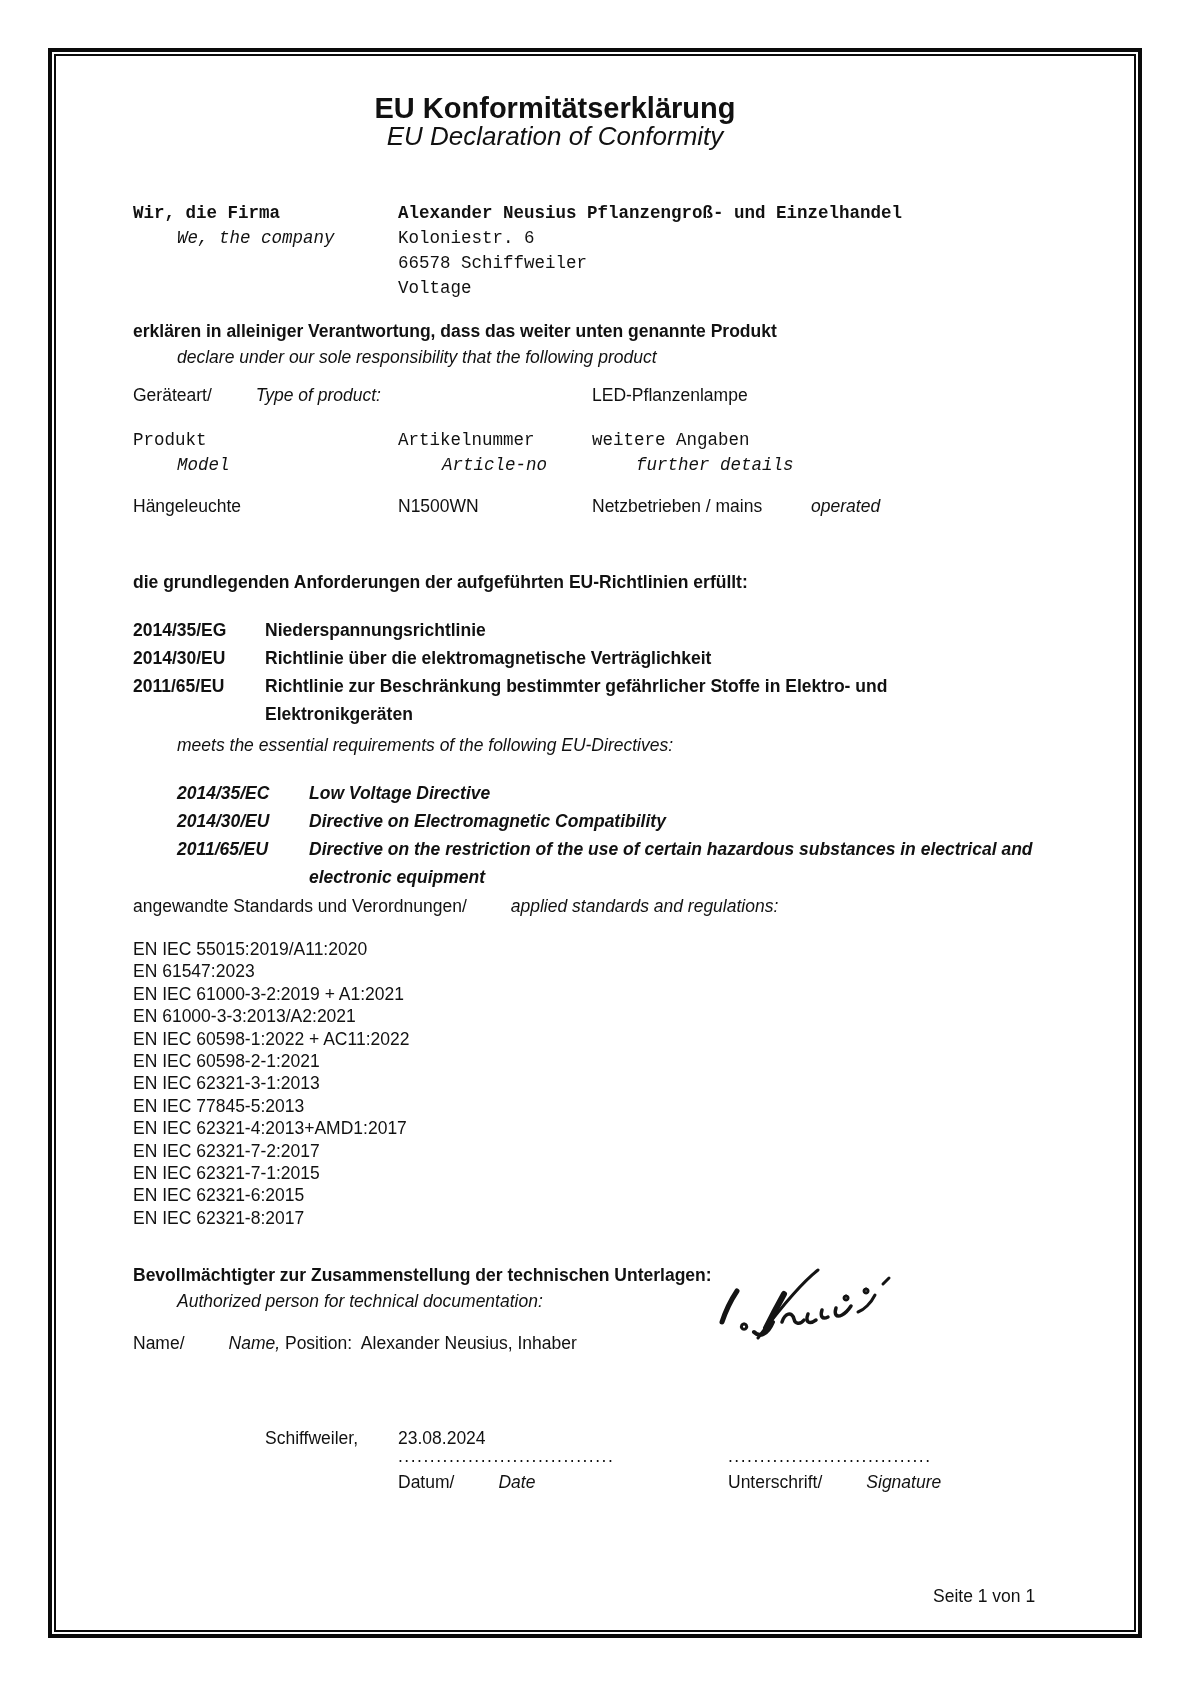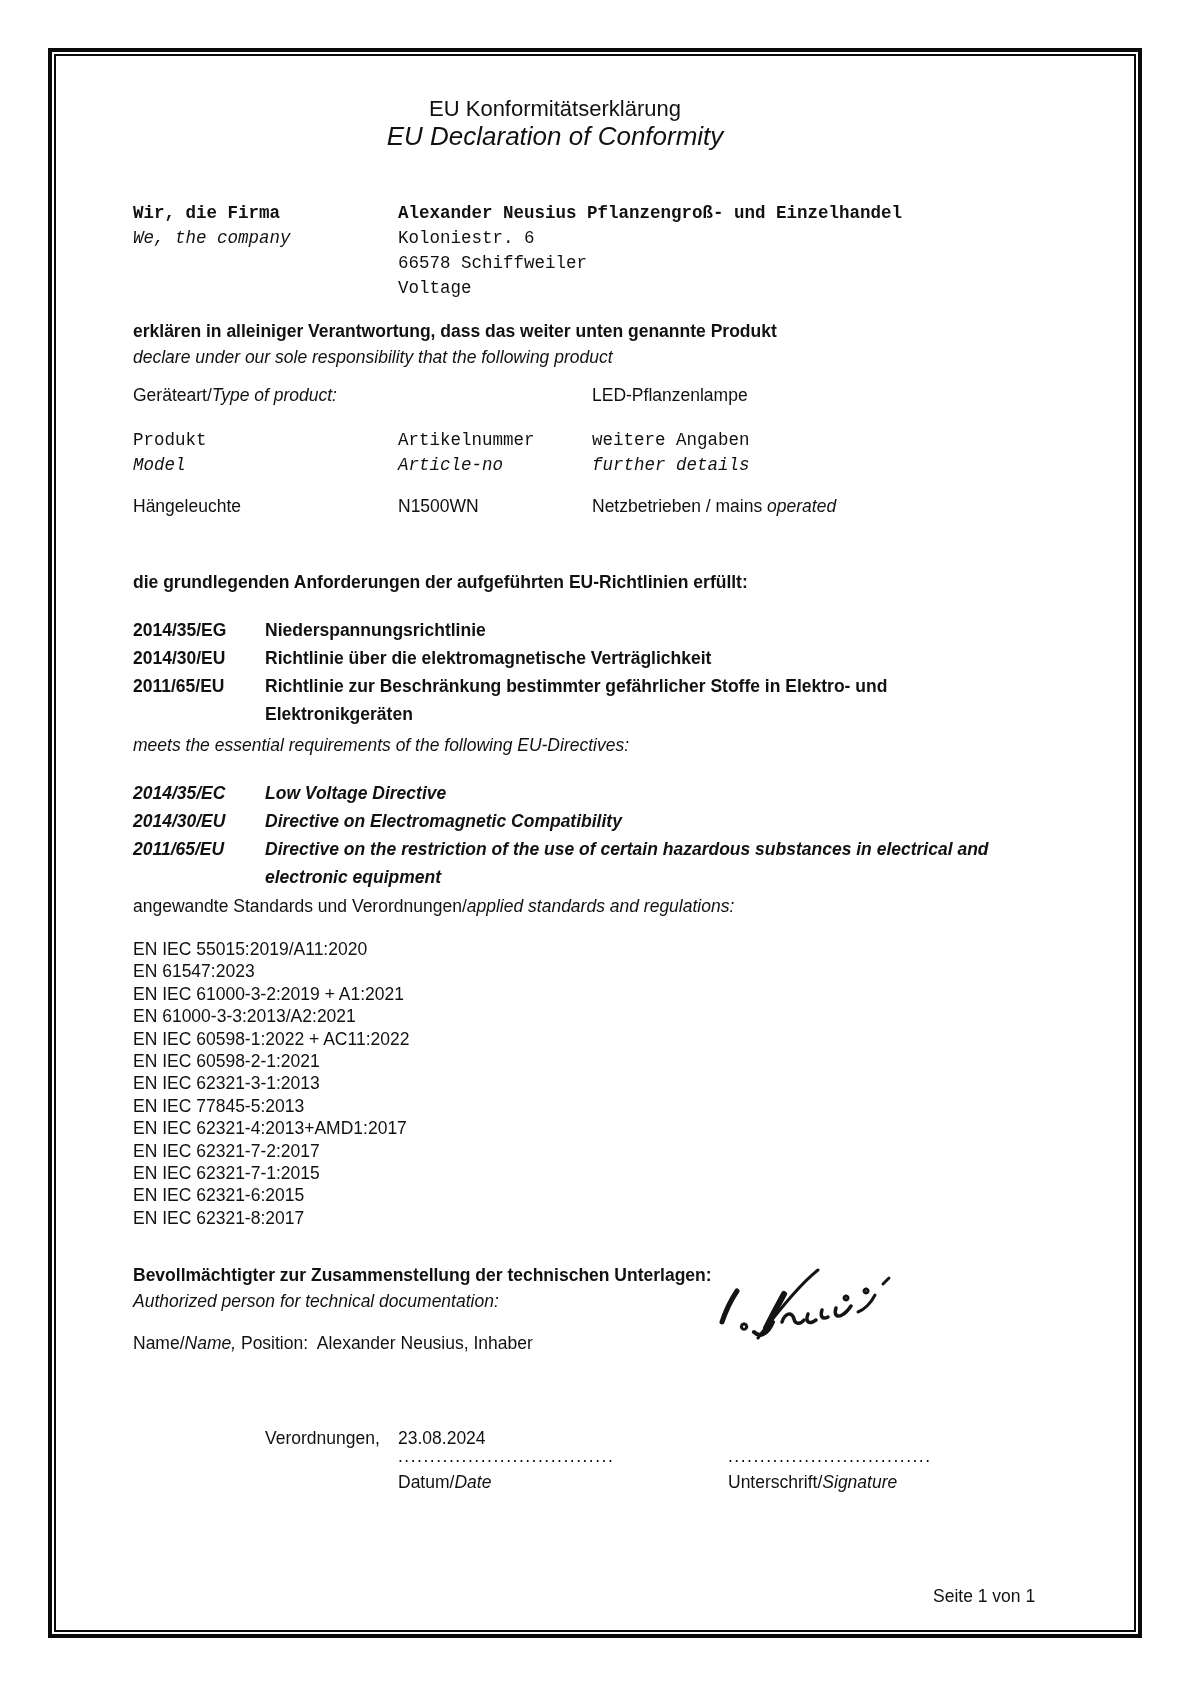--- a/index.html
+++ b/index.html
@@ -4,25 +4,25 @@
 <style>
   html,body{margin:0;padding:0;background:#e8e8e8;}
   .page{
     position:relative;width:1190px;height:1683px;background:#ffffff;
     font-family:"Liberation Sans",sans-serif;color:#111;overflow:hidden;
   }
   .frame{position:absolute;left:48px;top:48px;right:48px;bottom:45px;border:4px solid #0a0a0a;}
   .frame-inner{position:absolute;inset:2px;border:2px solid #0a0a0a;}
   .abs{position:absolute;}
   .b{font-weight:bold;}
-  .i{font-style:italic;}
+  .i{font-style:italic;margin-left:44px;}
   .nw{white-space:nowrap;}
   .body-text{font-size:17.5px;}
   .title-block{left:135px;top:94px;width:840px;text-align:center;}
-  .title-de{font-size:22px;font-weight:normal;line-height:29px;}
+  .title-de{font-size:29px;font-weight:bold;line-height:29px;}
   .title-en{font-size:26px;font-style:italic;line-height:27px;}
   .line{line-height:25px;font-family:Liberation Mono, monospace;}
   .cols{display:flex;}
   .c1{width:265px;}
   .c2{width:194px;}
   .c3{flex:1;}
   .decl{line-height:26px;}
   .dir-row{display:flex;line-height:28px;font-weight:bold;}
   .dir-code{width:132px;flex:none;}
   .dir-text{width:760px;}
@@ -170,21 +170,21 @@
     <path d="M82,66 c3,-9 10,-11 12,-3 c1,5 6,6 10,1" stroke-width="3.5"></path>
     <path d="M108,58 c-3,8 1,11 8,6" stroke-width="3.5"></path>
     <path d="M122,54 c-2,6 0,10 6,7" stroke-width="3.5"></path>
     <path d="M136,52 c-2,6 0,10 6,7 c4,-2 7,-6 9,-9" stroke-width="3.5"></path>
     <path d="M158,56 c6,-2 13,-9 17,-17" stroke-width="3"></path>
     <path d="M146,40 a2,2 0 1,0 0.1,0" stroke-width="3"></path>
     <path d="M166,33 a2,2 0 1,0 0.1,0" stroke-width="3"></path>
     <path d="M183,28 l6,-6" stroke-width="3"></path>
   </svg>
 
-  <div class="abs body-text nw" style="left:265px;top:1428px;">Verordnungen,</div>
+  <div class="abs body-text nw" style="left:265px;top:1428px;">Schiffweiler,</div>
   <div class="abs body-text nw" style="left:398px;top:1428px;">23.08.2024</div>
   <div class="abs body-text dots nw" style="left:398px;top:1446px;">..................................</div>
   <div class="abs body-text dots nw" style="left:728px;top:1446px;">................................</div>
   <div class="abs body-text nw" style="left:398px;top:1472px;"><span>Datum/</span><span class="i">Date</span></div>
   <div class="abs body-text nw" style="left:728px;top:1472px;"><span>Unterschrift/</span><span class="i">Signature</span></div>
 
   <div class="abs body-text nw" style="left:933px;top:1586px;">Seite 1 von 1</div>
 </div>
 
 </body></html>

